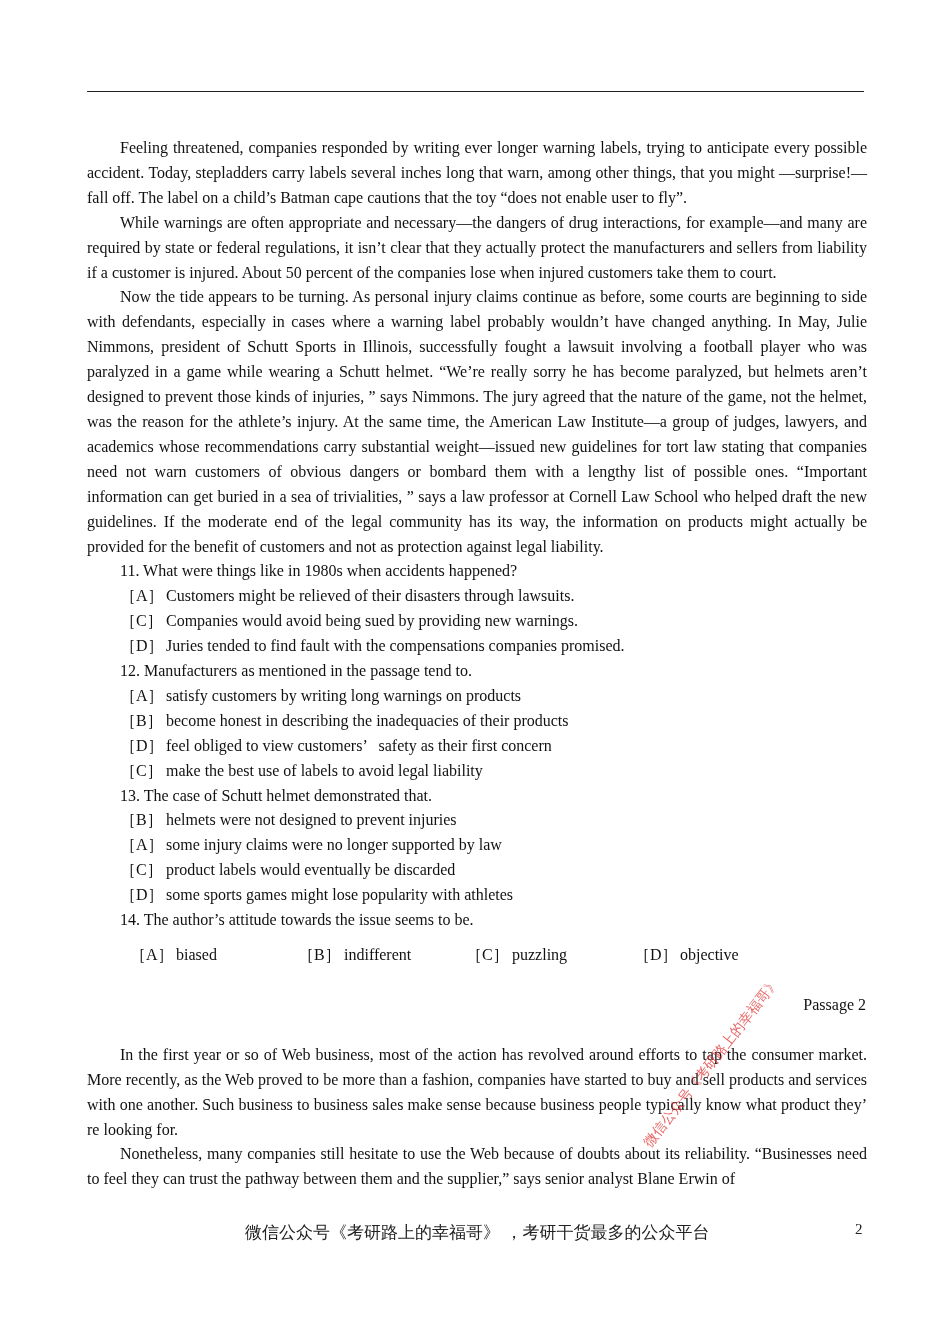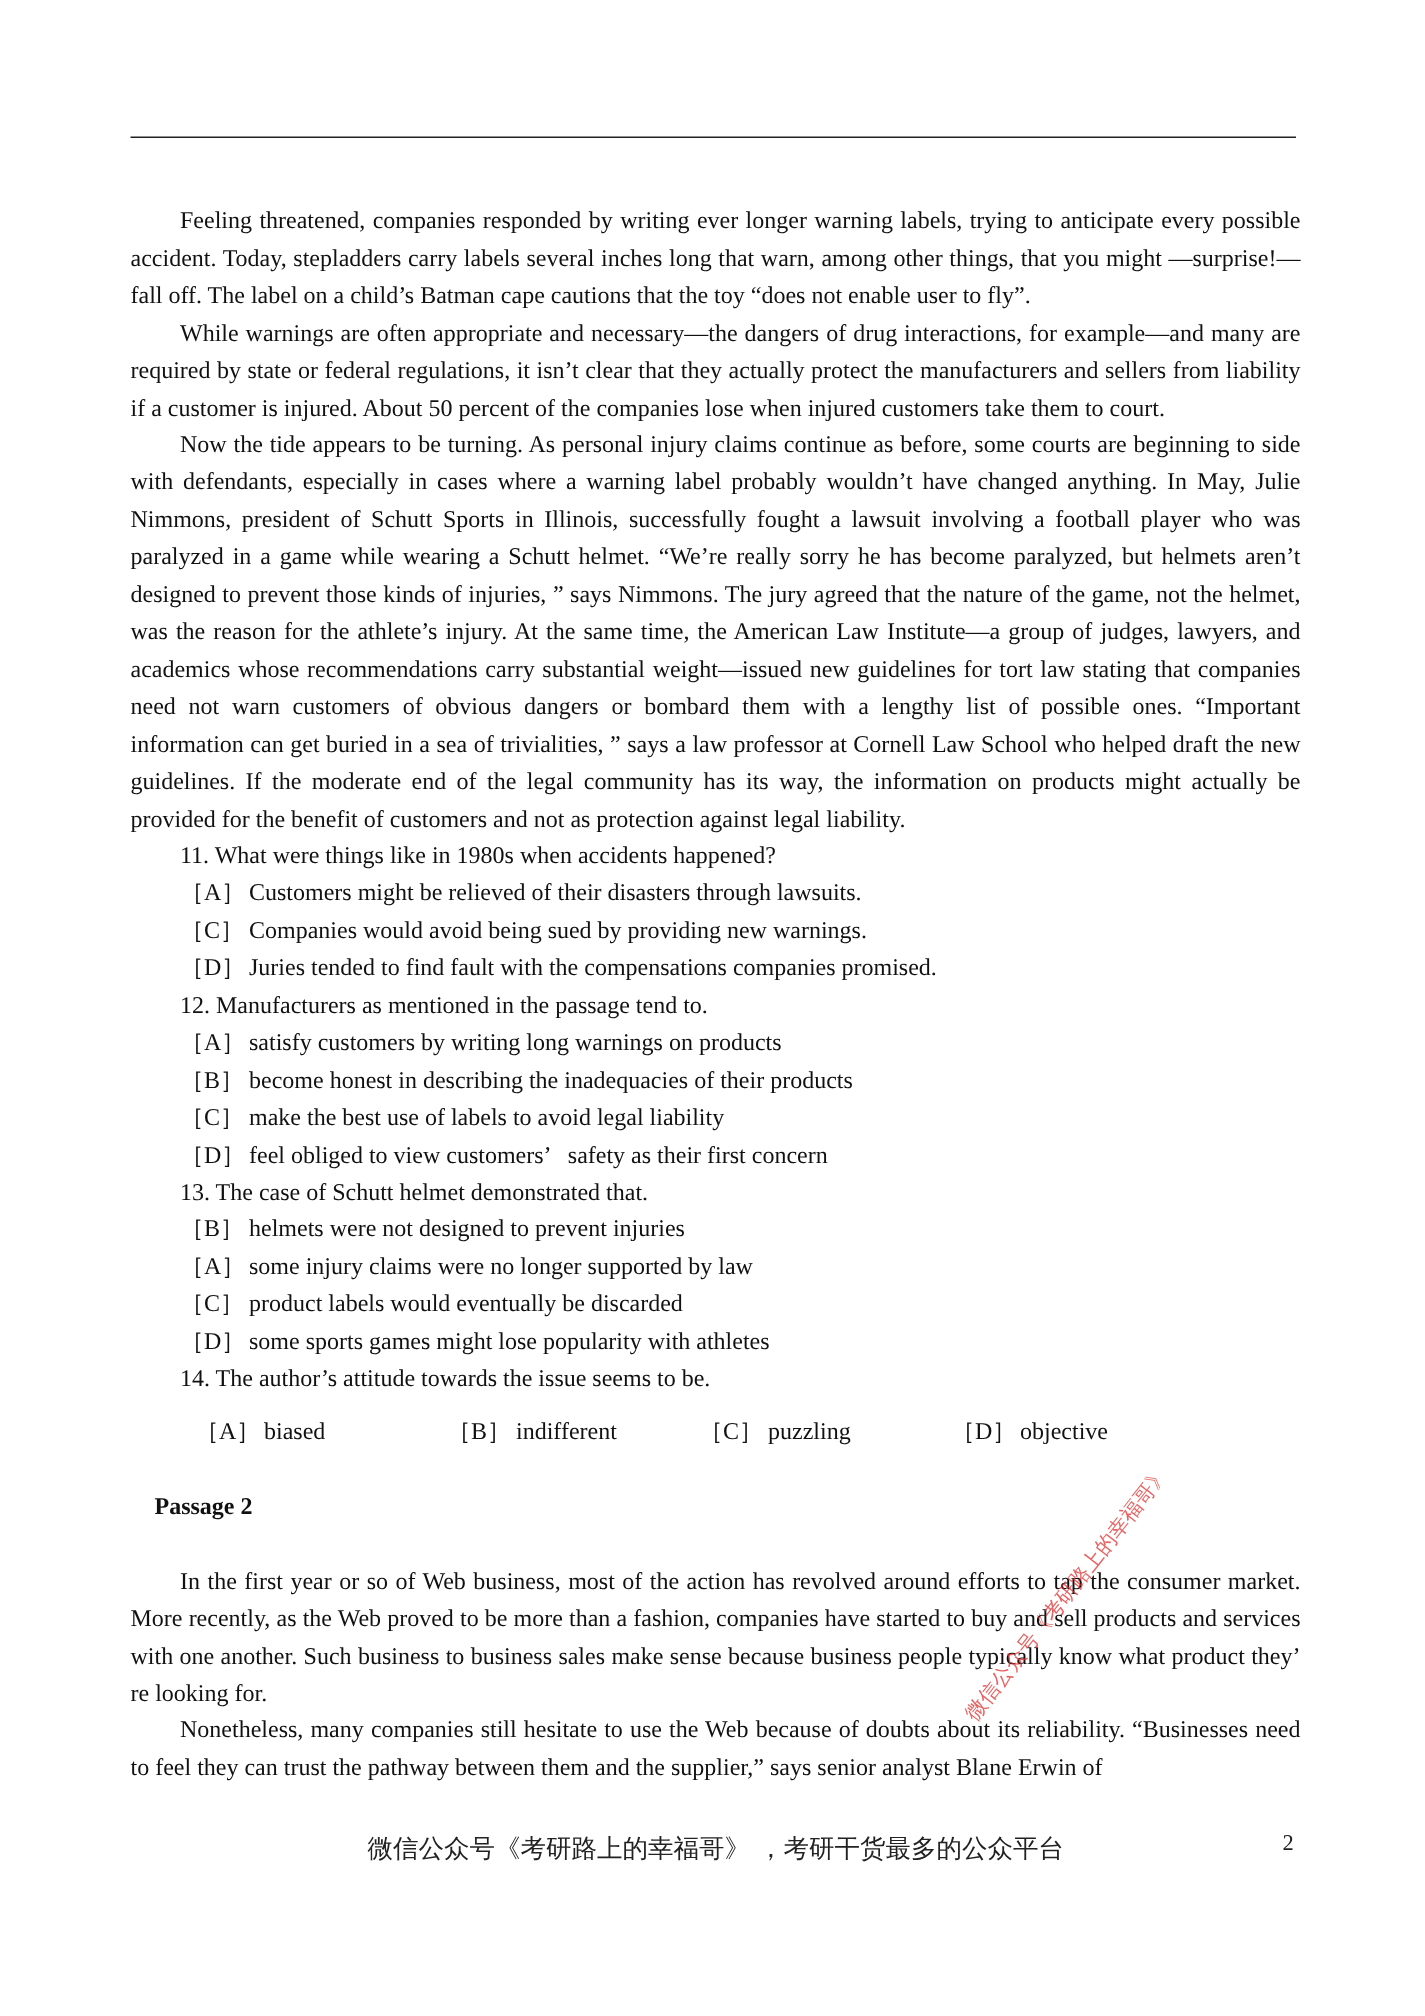--- a/index.html
+++ b/index.html
@@ -9,21 +9,21 @@
           border-top: 1.5px solid #222; }
   .content { position: absolute; left: 87px; top: 136px; width: 780px;
              font-size: 16px; line-height: 24.9px; }
   .para { margin: 0; text-indent: 33px; text-align: justify; }
   .q { margin: 0; padding-left: 33px; }
   .opt { margin: 0; padding-left: 33px; white-space: pre; }
   .opt .br { display: inline-block; width: 46px; }
   .inline-opts { margin: 10px; padding-left: 33px; display: flex; }
   .inline-opts .io { white-space: pre; }
   .inline-opts .io .br { display: inline-block; width: 46px; }
-  .passage-title { margin: 16px; text-align: left; font-weight: bold;
+  .passage-title { margin: 1px; text-align: right; font-weight: normal;
                    margin-top: 25px; margin-bottom: 25px; }
   .footer { position: absolute; top: 1219px; left: 0; width: 950px; font-size: 15px;
             font-family: "DejaVu Sans", sans-serif; color: #222; }
   .footer-text { position: absolute; left: 245px; top: 2px; font-size: 17px; }
   .page-num { position: absolute; left: 855px; top: 2px; font-family: "Liberation Serif", serif; font-size: 15px; }
   .watermark { position: absolute; left: 640px; top: 1140px; color: #e03030;
                font-family: "DejaVu Sans", sans-serif; font-size: 14px; opacity: 0.75;
                transform: rotate(-52deg); transform-origin: left top; white-space: nowrap;
                pointer-events: none; }
 </style>
@@ -41,22 +41,22 @@
     <p class="q">11. What were things like in 1980s when accidents happened?</p>
     <p class="opt"><span class="br">［A］</span><span>Customers might be relieved of their disasters through lawsuits.</span></p>
     <p class="opt"><span class="br">［C］</span><span>Companies would avoid being sued by providing new warnings.</span></p>
     <p class="opt"><span class="br">［D］</span><span>Juries tended to find fault with the compensations companies promised.</span></p>
   </div>
 
   <div>
     <p class="q">12. Manufacturers as mentioned in the passage tend to.</p>
     <p class="opt"><span class="br">［A］</span><span>satisfy customers by writing long warnings on products</span></p>
     <p class="opt"><span class="br">［B］</span><span>become honest in describing the inadequacies of their products</span></p>
+    <p class="opt"><span class="br">［D］</span><span>feel obliged to view customers’   safety as their first concern</span></p>
     <p class="opt"><span class="br">［C］</span><span>make the best use of labels to avoid legal liability</span></p>
-    <p class="opt"><span class="br">［D］</span><span>feel obliged to view customers’   safety as their first concern</span></p>
   </div>
 
   <div>
     <p class="q">13. The case of Schutt helmet demonstrated that.</p>
     <p class="opt"><span class="br">［B］</span><span>helmets were not designed to prevent injuries</span></p>
     <p class="opt"><span class="br">［A］</span><span>some injury claims were no longer supported by law</span></p>
     <p class="opt"><span class="br">［C］</span><span>product labels would eventually be discarded</span></p>
     <p class="opt"><span class="br">［D］</span><span>some sports games might lose popularity with athletes</span></p>
   </div>
 

